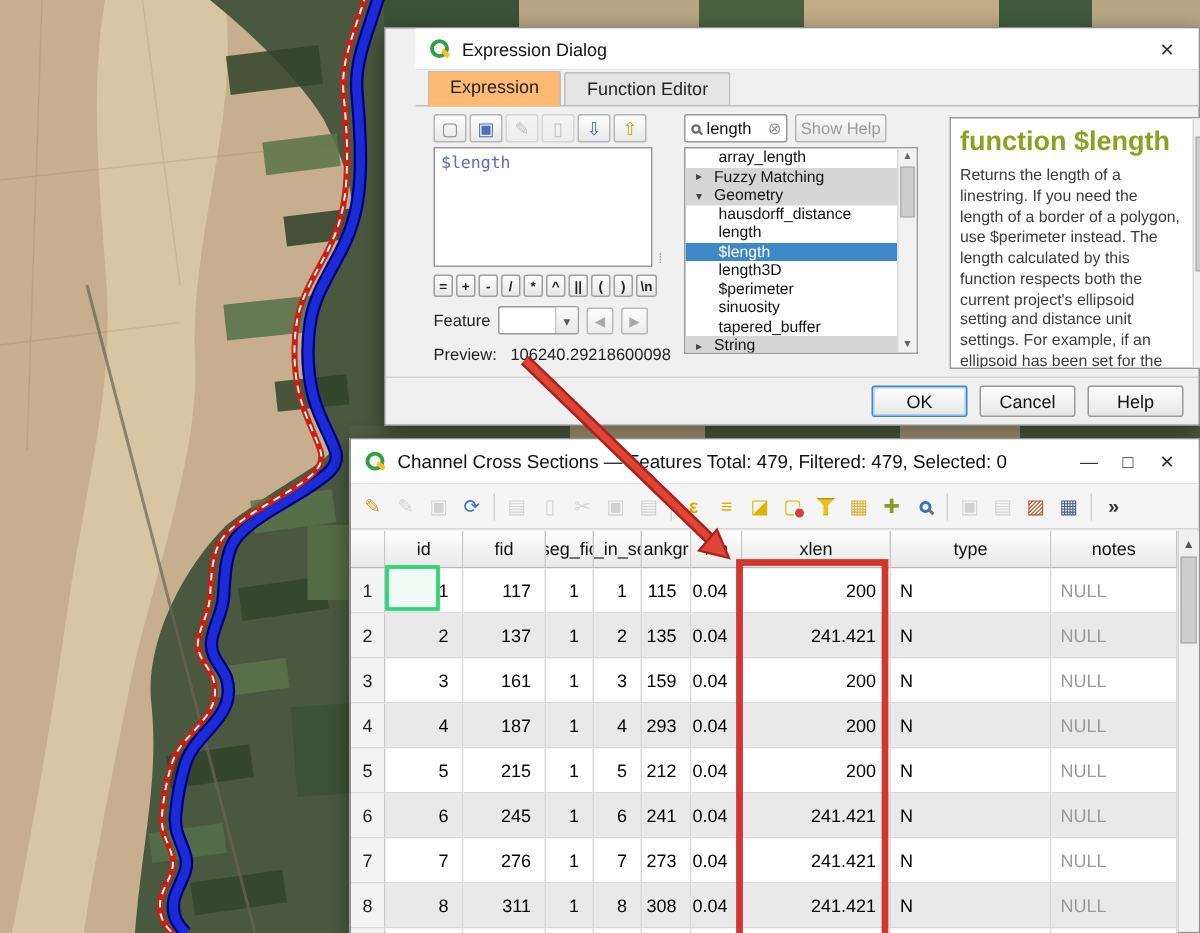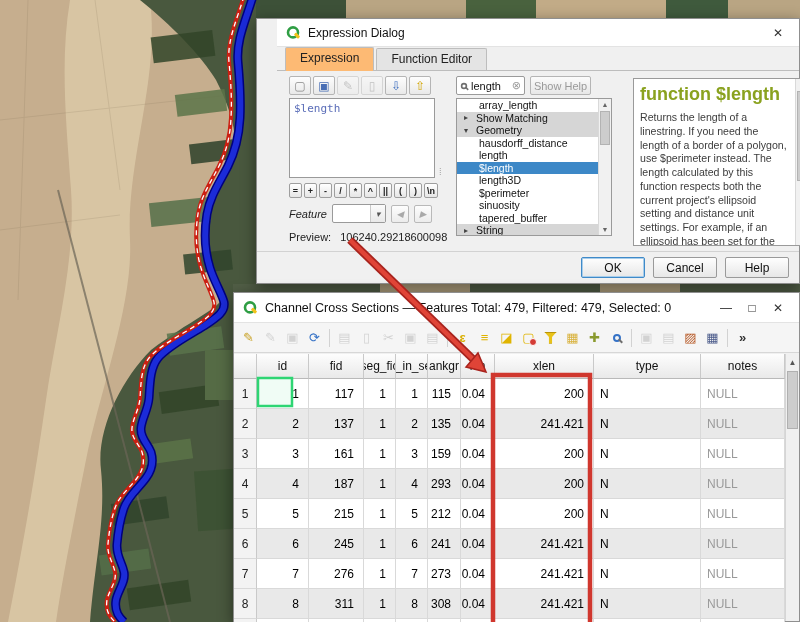--- a/index.html
+++ b/index.html
@@ -35,21 +35,21 @@
   .mbtn.disabled{opacity:.45;}
   .editor{position:absolute;left:12px;top:27px;width:146px;height:80px;background:#fff;
           border:1px solid #9a9a9a;font-family:"DejaVu Sans Mono",monospace;
           font-size:11px;color:#5a6db8;padding:3px 4px;}
   .splitter{position:absolute;left:162px;top:96px;color:#9a9a9a;font-size:9px;letter-spacing:-1px;}
   .ops{position:absolute;left:12px;top:112px;display:flex;gap:2px;}
   .op{min-width:13px;height:15px;padding:0 2px;border:1px solid #9e9e9e;border-radius:2px;
       background:linear-gradient(#fff,#e6e6e6);font-size:9px;display:flex;align-items:center;
       justify-content:center;color:#222;font-weight:bold;}
   .feature-row{position:absolute;left:12px;top:133px;display:flex;align-items:center;gap:5px;
-               font-size:11px;color:#222;font-style:italic;}
+               font-size:11px;color:#222;}
   .combo{width:54px;height:19px;background:#fff;border:1px solid #9a9a9a;border-radius:2px;
          display:flex;}
   .combo .cb-val{flex:1;}
   .combo .cb-btn{width:15px;border-left:1px solid #c9c9c9;display:flex;align-items:center;
                  justify-content:center;color:#555;font-size:9px;background:linear-gradient(#fbfbfb,#e9e9e9);}
   .navbtn{width:18px;height:18px;border:1px solid #b9b9b9;border-radius:2px;color:#a9a9a9;
           background:linear-gradient(#fdfdfd,#ececec);display:flex;align-items:center;
           justify-content:center;font-size:9px;}
   .preview{position:absolute;left:12px;top:160px;font-size:11px;color:#222;}
   .searchrow{position:absolute;left:179px;top:5px;display:flex;gap:5px;}
@@ -280,21 +280,21 @@
         </span>
         <span class="showhelp" data-name="show-help-button">Show Help</span>
       </div>
       <div class="tree" data-name="function-tree">
         <div class="tree-list" id="tree">
             <div class="trow item" data-name="tree-item-array-length">
               <span data-name="tree-item-label">array_length</span>
             </div>
             <div class="trow group" data-name="tree-item-fuzzy-matching">
               <span class="garr" data-name="chevron-right-icon">▸</span>
-              <span data-name="tree-item-label">Show Matching</span>
+              <span data-name="tree-item-label">Fuzzy Matching</span>
             </div>
             <div class="trow group" data-name="tree-item-geometry">
               <span class="garr" data-name="chevron-down-icon">▾</span>
               <span data-name="tree-item-label">Geometry</span>
             </div>
             <div class="trow item" data-name="tree-item-hausdorff-distance">
               <span data-name="tree-item-label">hausdorff_distance</span>
             </div>
             <div class="trow item" data-name="tree-item-length">
               <span data-name="tree-item-label">length</span>

